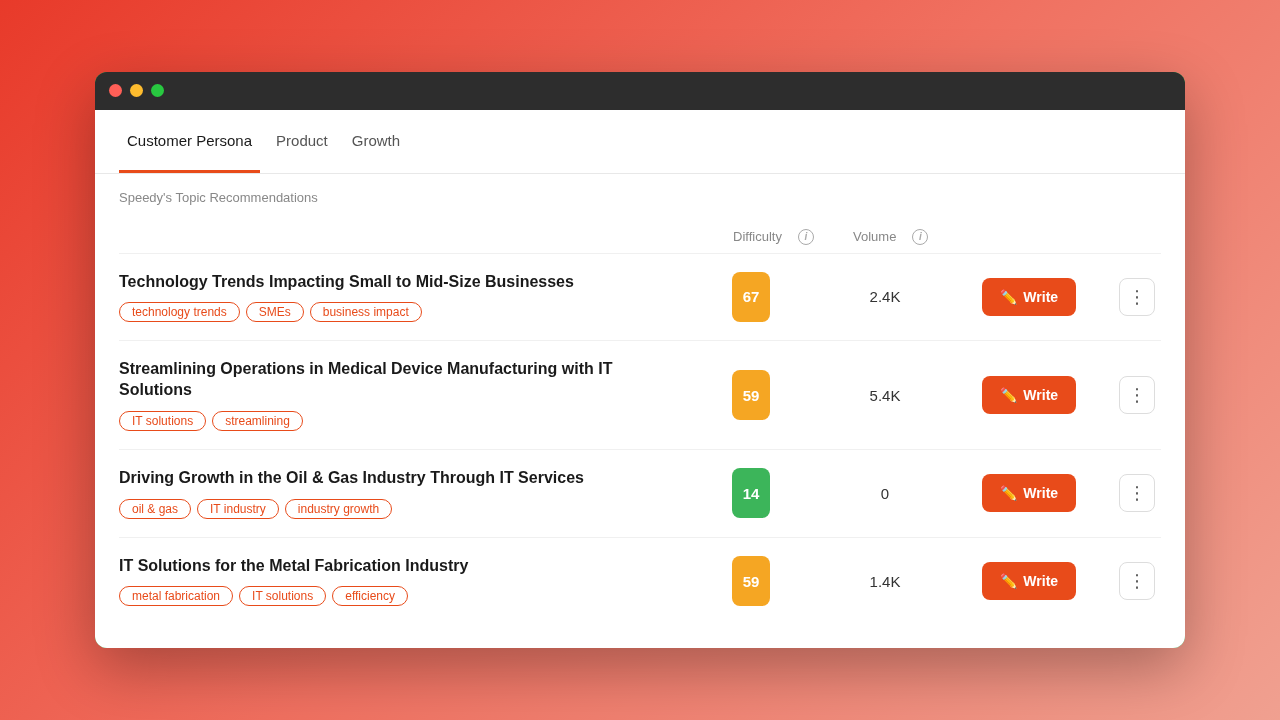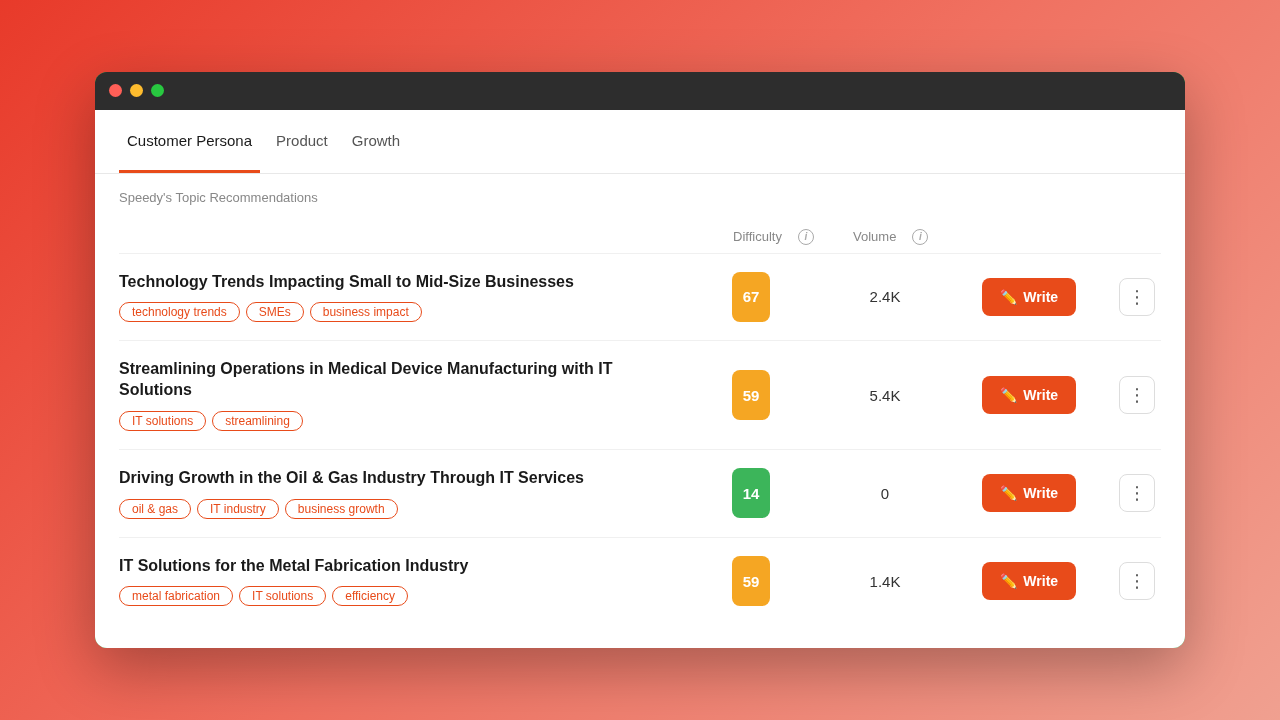--- a/index.html
+++ b/index.html
@@ -320,21 +320,21 @@
           </button>
         </div>
       </div>
 
       <div class="topic-row">
         <div class="topic-info">
           <div class="topic-title">Driving Growth in the Oil &amp; Gas Industry Through IT Services</div>
           <div class="tags">
             <span class="tag">oil &amp; gas</span>
             <span class="tag">IT industry</span>
-            <span class="tag">business growth</span>
+            <span class="tag">industry growth</span>
           </div>
         </div>
         <div class="difficulty-cell">
           <div class="difficulty-badge difficulty-green">14</div>
         </div>
         <div class="volume-cell">0</div>
         <div class="write-cell">
           <button class="write-btn">
             <span class="write-icon">✏️</span>
             <span>Write</span>

